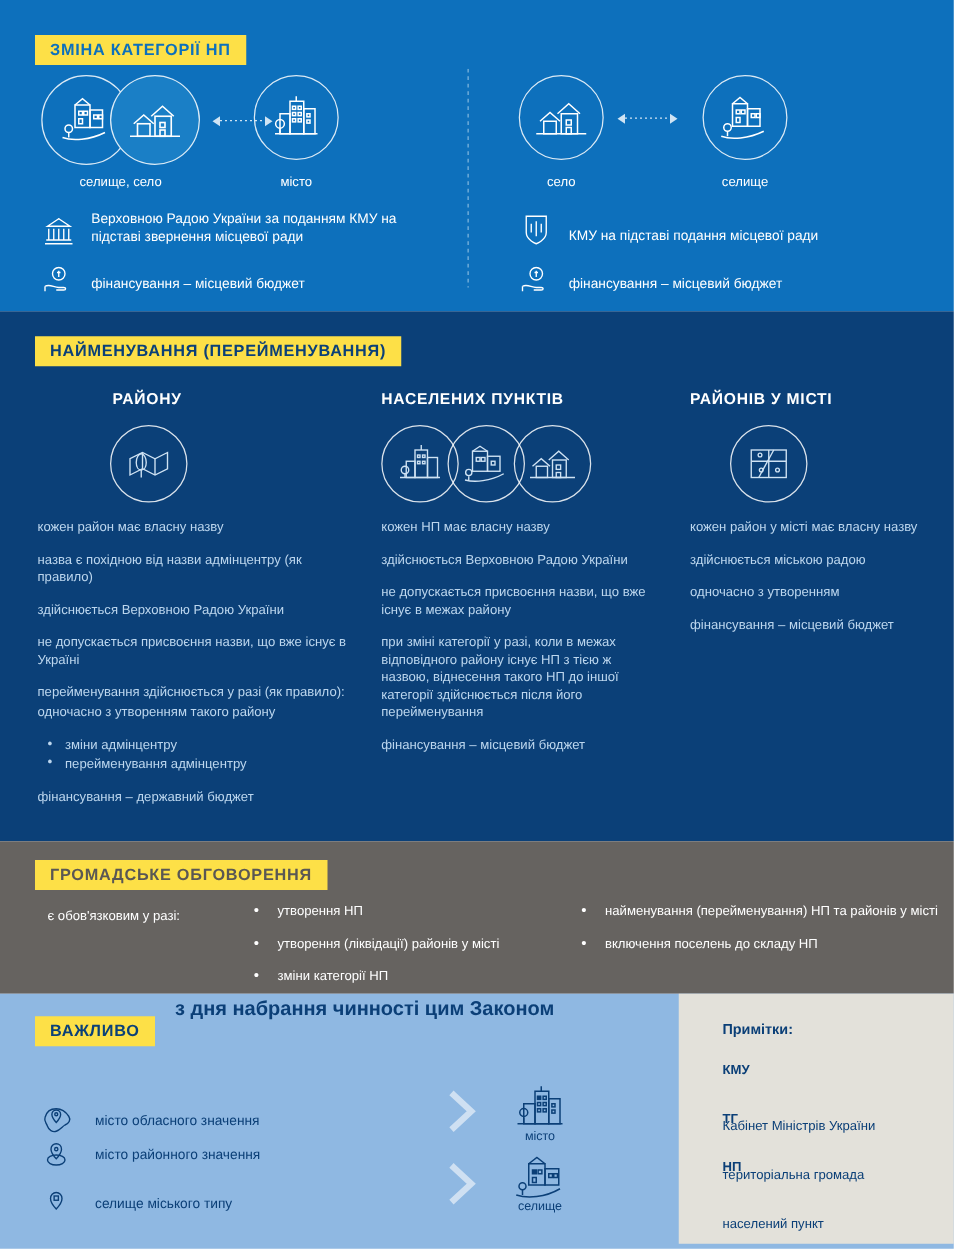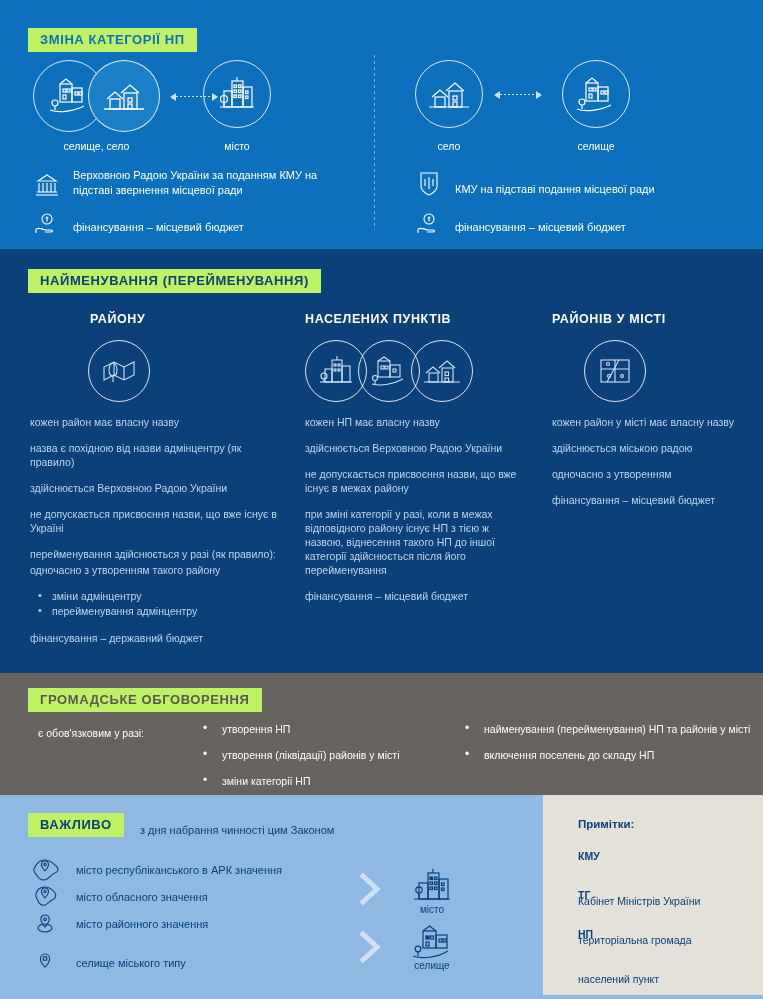--- a/index.html
+++ b/index.html
@@ -15,21 +15,21 @@
   
   .sec-change    { position:absolute; left:0; top:0;   width:763px; height:249px; background:#0d70bc; }
   .sec-naming    { position:absolute; left:0; top:249px; width:763px; height:424px; background:#0b4078; }
   .sec-public    { position:absolute; left:0; top:673px; width:763px; height:122px; background:#666360; }
   .sec-important { position:absolute; left:0; top:795px; width:763px; height:204px; background:#8fb8e2; }
   .notes-panel   { position:absolute; left:543px; top:795px; width:220px; height:200px; background:#e3e1da; }
 
   
   .chip {
     display:inline-block;
-    background:#bef264;
+    background:#fde047;
     padding:5px 12px 6px 12px;
     font-size:13px;
     font-weight:bold;
     letter-spacing:0.6px;
     line-height:1;
   }
   .chip-blue   { color:#0d70bc; }
   .chip-navy   { color:#0b4078; }
   .chip-gray   { color:#5a5754; }
 
@@ -107,22 +107,22 @@
     position:relative; padding-left:22px; margin-bottom:12px;
   }
   .pub-list li::before {
     content:"\2022"; position:absolute; left:3px; top:-1px; color:#ffffff; font-size:12px;
   }
   #pub-list-a { left:200px; top:722px; width:250px; }
   #pub-list-b { left:462px; top:722px; width:290px; }
 
   
   .imp-sub {
-    position:absolute; left:140px; top:824px;
-    color:#0b3f77; font-size:11px; font-weight:normal;
+    position:absolute; left:140px; top:799px;
+    color:#0b3f77; font-size:16px; font-weight:bold;
   }
   .imp-row { position:absolute; display:flex; align-items:center; gap:14px; }
   .imp-row .txt { color:#0b3f77; font-size:11px; line-height:14px; white-space:nowrap; }
   .imp-ico { width:32px; flex:0 0 32px; display:flex; justify-content:center; }
 
   .chev { position:absolute; color:#cfe0f2; }
   .res-target { position:absolute; text-align:center; }
   .res-target .lbl { color:#0b3f77; font-size:10px; margin-top:1px; }
 
   
@@ -395,30 +395,20 @@
     <li>включення поселень до складу НП</li>
   </ul>
 
   <div class="sec-important"></div>
   <div class="notes-panel"></div>
 
   <div id="chip-important" class="chip chip-navy">ВАЖЛИВО</div>
 
   <div class="imp-sub">з дня набрання чинності цим Законом</div>
 
-  <div class="imp-row" style="left:30px; top:857px;">
-    <span class="imp-ico">
-      <svg width="30" height="26" viewBox="0 0 30 26" fill="none" stroke="#0b3f77" stroke-width="1.1">
-        <path d="M3 12c2-5 6-9 11-9 6 0 9 4 12 7 2 2 1 5-2 6-3 1-5 4-8 6-3 2-7 1-9-2-2-3-5-5-4-8z"></path>
-        <path d="M14 4c2 0 3.5 1.6 3.5 3.6 0 2.6-3.5 6.4-3.5 6.4s-3.5-3.8-3.5-6.4C10.5 5.6 12 4 14 4z"></path>
-        <circle cx="14" cy="7.4" r="1.2"></circle>
-      </svg>
-    </span>
-    <span class="txt">місто республіканського в АРК значення</span>
-  </div>
 
   <div class="imp-row" style="left:30px; top:884px;">
     <span class="imp-ico">
       <svg width="30" height="26" viewBox="0 0 30 26" fill="none" stroke="#0b3f77" stroke-width="1.1">
         <path d="M5 10c1-4 4-7 9-7 5 0 8 3 10 6 2 3 0 6-3 7-2 1-4 4-7 5-3 1-6-1-7-4-1-3-3-4-2-7z"></path>
         <path d="M14 4c2 0 3.5 1.6 3.5 3.6 0 2.6-3.5 6.4-3.5 6.4s-3.5-3.8-3.5-6.4C10.5 5.6 12 4 14 4z"></path>
         <circle cx="14" cy="7.4" r="1.2"></circle>
       </svg>
     </span>
     <span class="txt">місто обласного значення</span>

